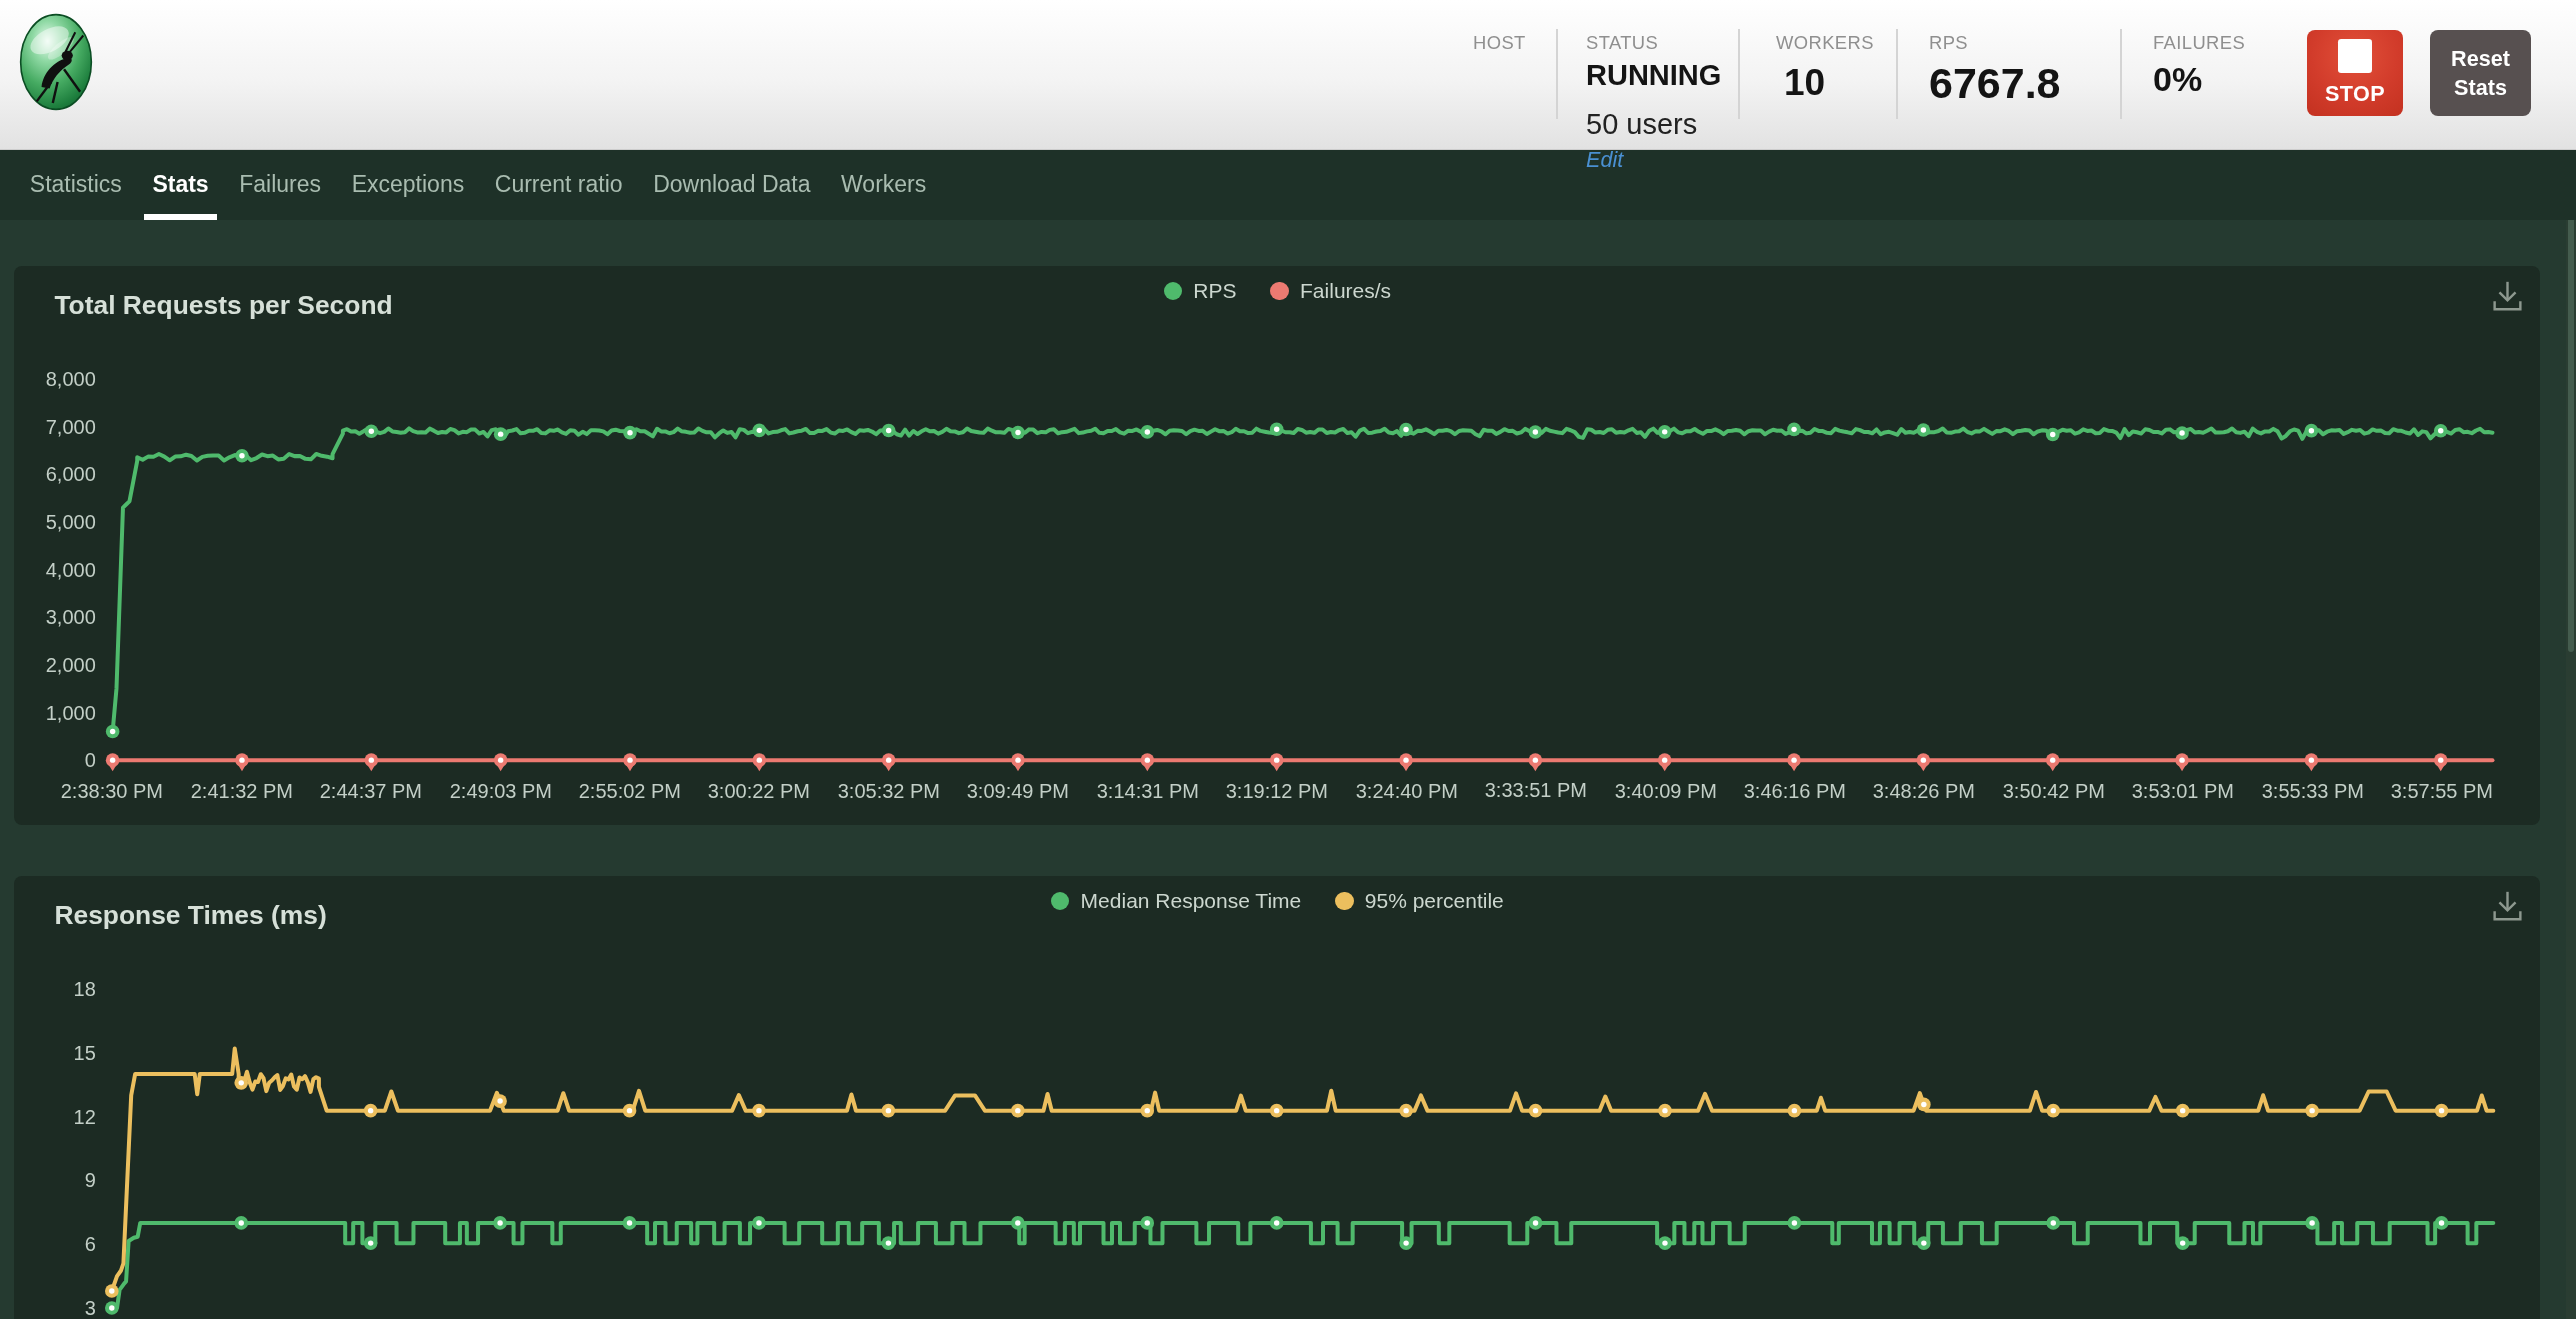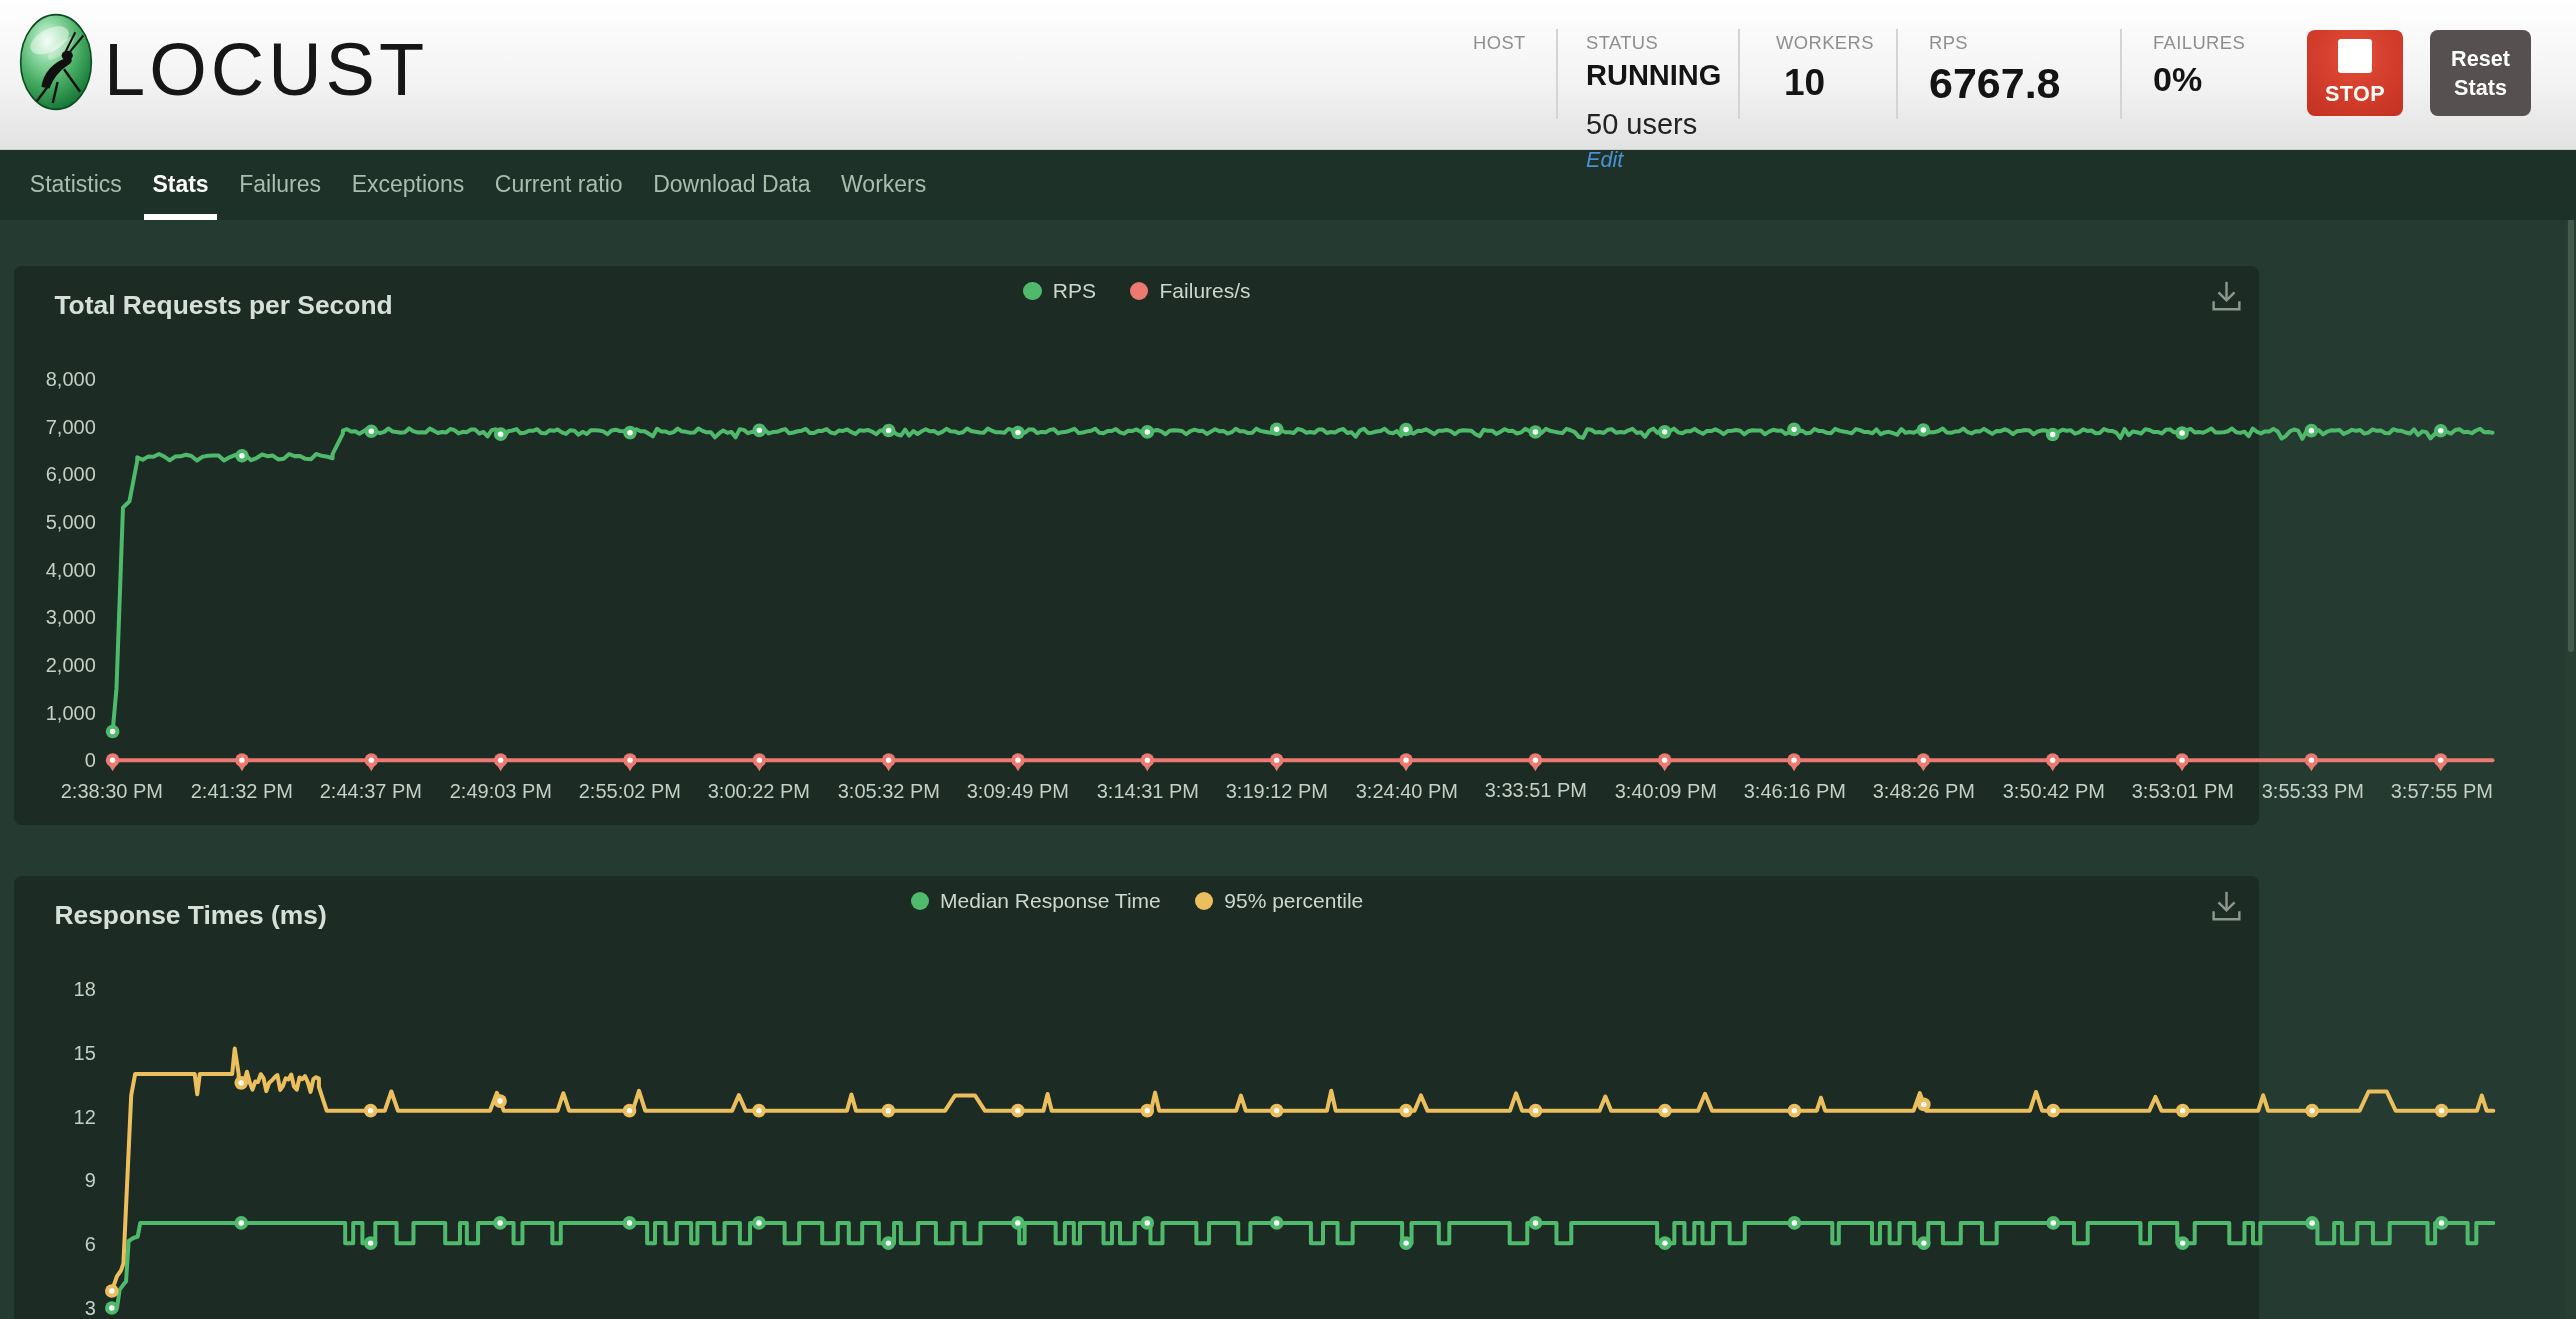--- a/index.html
+++ b/index.html
@@ -34,21 +34,21 @@
   .btn-stop .btn-label{font-size:21.6px;letter-spacing:0.4px;}
   .btn-reset{left:2430px;width:101px;background:#575050;font-size:21.6px;line-height:1.35;text-align:center;padding:0 11.2px;}
   
   .nav{position:absolute;left:0;top:149px;width:2576px;height:71px;background:#1e3128;
     display:flex;align-items:stretch;padding-left:21px;box-sizing:border-box;z-index:4;}
   .tab{position:relative;display:flex;align-items:center;padding:0 8.8px;margin-right:13px;
     font-size:23px;font-weight:500;color:#a9bcb0;cursor:pointer;white-space:nowrap;}
   .tab.active{color:#ffffff;font-weight:700;}
   .tab.active::after{content:"";position:absolute;left:0;right:0;bottom:0;height:5.6px;background:#ffffff;}
   
-  .card{position:absolute;left:14.4px;width:2245px;background:#1c2b23;border-radius:8px;}
+  .card{position:absolute;left:14.4px;width:2526px;background:#1c2b23;border-radius:8px;}
   #card1{top:266px;height:559px;}
   #card2{top:876px;height:561px;}
   .card-title{position:absolute;left:40px;top:24px;font-size:26.4px;font-weight:700;color:#d6e0d8;z-index:2;}
   .legend-row{position:absolute;left:0;top:13px;width:100%;display:flex;justify-content:center;gap:34px;z-index:2;}
   .legend-item{display:flex;align-items:center;gap:11.2px;font-size:21px;color:#ccd7cf;cursor:pointer;}
   .legend-dot{width:18.4px;height:18.4px;border-radius:50%;}
   .dl-icon{position:absolute;top:11.2px;right:14.4px;width:37px;height:37px;cursor:pointer;z-index:2;}
   svg.chart{position:absolute;left:0;top:0;}
   .axis-label{position:absolute;color:#c3cfc7;font-size:20px;line-height:1.2;}
   .y-label{left:6.4px;width:75px;text-align:right;}
@@ -77,21 +77,20 @@
       <ellipse cx="52" cy="44" rx="20" ry="7" fill="#ffffff" opacity="0.3" transform="rotate(-40 52 44)"></ellipse>
       <path d="M28,92 C30,74 44,60 60,56 C66,54 68,60 62,64 C50,72 42,82 38,94 Z" fill="#101010"></path>
       <ellipse cx="60" cy="53" rx="7" ry="6" fill="#101010"></ellipse>
       <line x1="62" y1="50" x2="80" y2="28" stroke="#101010" stroke-width="2.5"></line>
       <line x1="58" y1="48" x2="70" y2="24" stroke="#101010" stroke-width="2.5"></line>
       <line x1="40" y1="86" x2="22" y2="110" stroke="#101010" stroke-width="3"></line>
       <line x1="48" y1="86" x2="42" y2="112" stroke="#101010" stroke-width="3"></line>
       <line x1="56" y1="70" x2="76" y2="98" stroke="#101010" stroke-width="3"></line>
     </svg>
   </div>
-  <div class="brand-text">LOCUST</div>
 
   <div class="stat" style="left:1473px">
     <div class="stat-label">HOST</div>
     <div></div>
   </div>
   <div class="v-divider" style="left:1556px"></div>
 
   <div class="stat" style="left:1586px">
     <div class="stat-label">STATUS</div>
     <div class="status-running">RUNNING</div>

